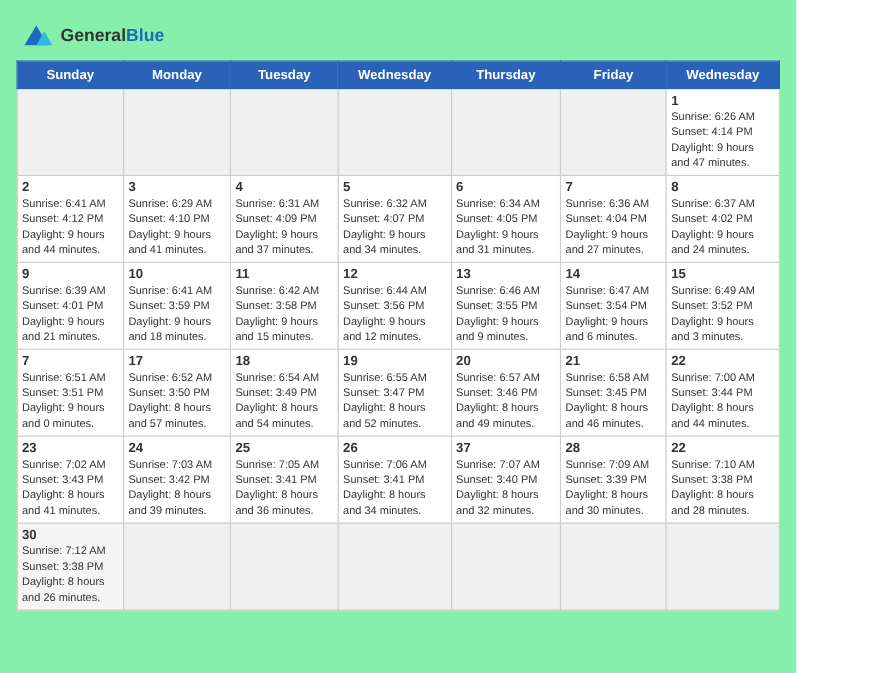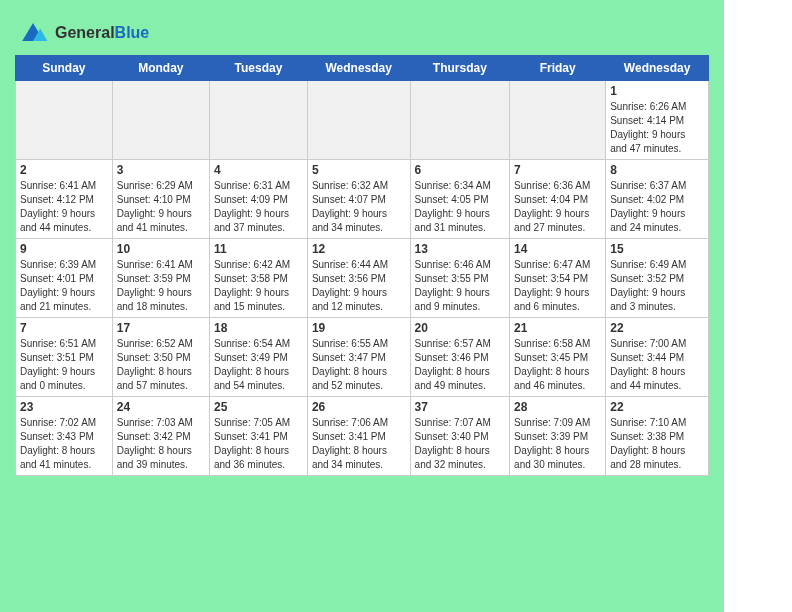--- a/index.html
+++ b/index.html
@@ -332,15 +332,30 @@
 and 30 minutes.</div>
           </td>
           <td>
             <span class="day-number">22</span>
             <div class="day-info">Sunrise: 7:10 AM
 Sunset: 3:38 PM
 Daylight: 8 hours
 and 28 minutes.</div>
           </td>
         </tr>
+        <tr class="last-row">
+          <td>
+            <span class="day-number">30</span>
+            <div class="day-info">Sunrise: 7:12 AM
+Sunset: 3:38 PM
+Daylight: 8 hours
+and 26 minutes.</div>
+          </td>
+          <td class="empty"></td>
+          <td class="empty"></td>
+          <td class="empty"></td>
+          <td class="empty"></td>
+          <td class="empty"></td>
+          <td class="empty"></td>
+        </tr>
       </tbody>
   </table>
 </div>
 
 </body></html>

